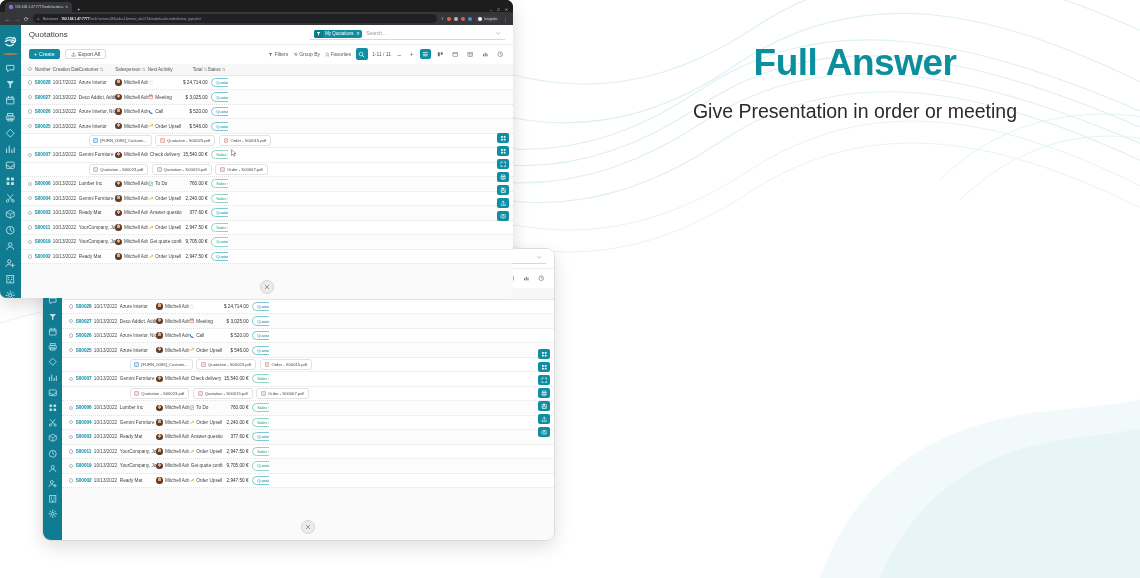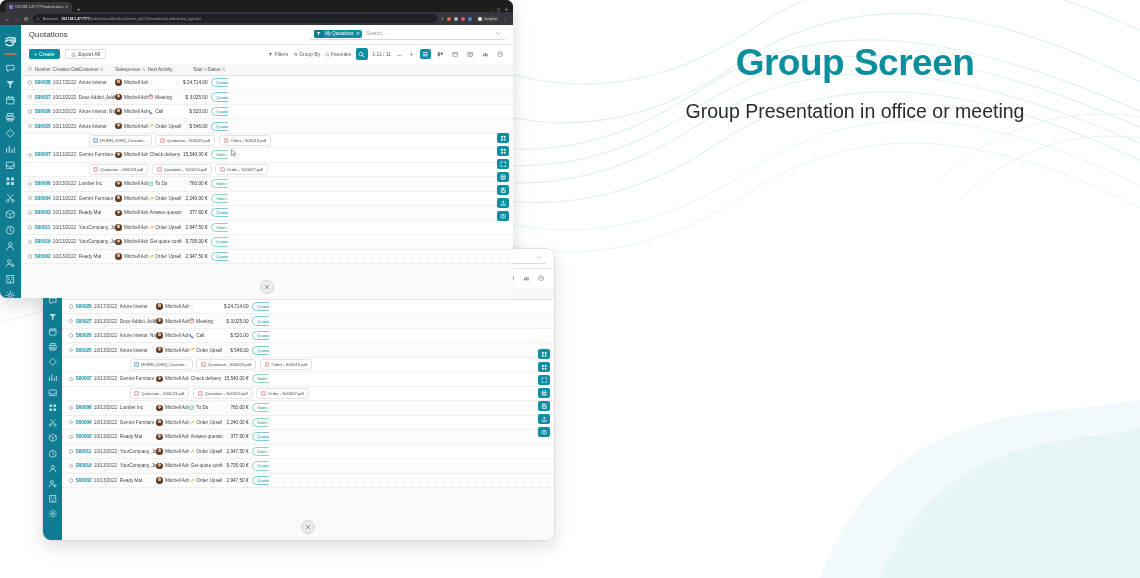--- a/index.html
+++ b/index.html
@@ -179,23 +179,23 @@
 
   <div class="head-col left">
     <div class="head-title">Magnifier</div>
     <div class="head-sub">
       <div>Enlarge or Shrink the view according</div>
       <div>to your comfort of reading.</div>
     </div>
   </div>
 
   <div class="head-col right">
-    <div class="head-title">Group Screen</div>
+    <div class="head-title">Full Answer</div>
     <div class="head-sub">
-      <div>Group Presentation in office or meeting</div>
+      <div>Give Presentation in order or meeting</div>
     </div>
   </div>
 
   <div class="app" id="tablet">
       <div class="app-rail">
         <span class="rail-logo" style="margin:3.90px 0 3.90px;">
           <svg width="13.68" height="13.68" viewBox="0 0 20 20" style="display:block">
             <path d="M4 6.5c3-2.5 7-2.5 10 0M3 10c3.5-3 9.5-3 13 0M4 13.5c3 2.5 7 2.5 10 0" fill="none" stroke="#eafaff" stroke-width="1.7" stroke-linecap="round"></path>
             <path d="M14 4.5c2.5 1 3.5 3.5 2 5.5-1.5 2-4.5 1.5-5.5-.5" fill="none" stroke="#eafaff" stroke-width="1.7" stroke-linecap="round"></path>
           </svg>

